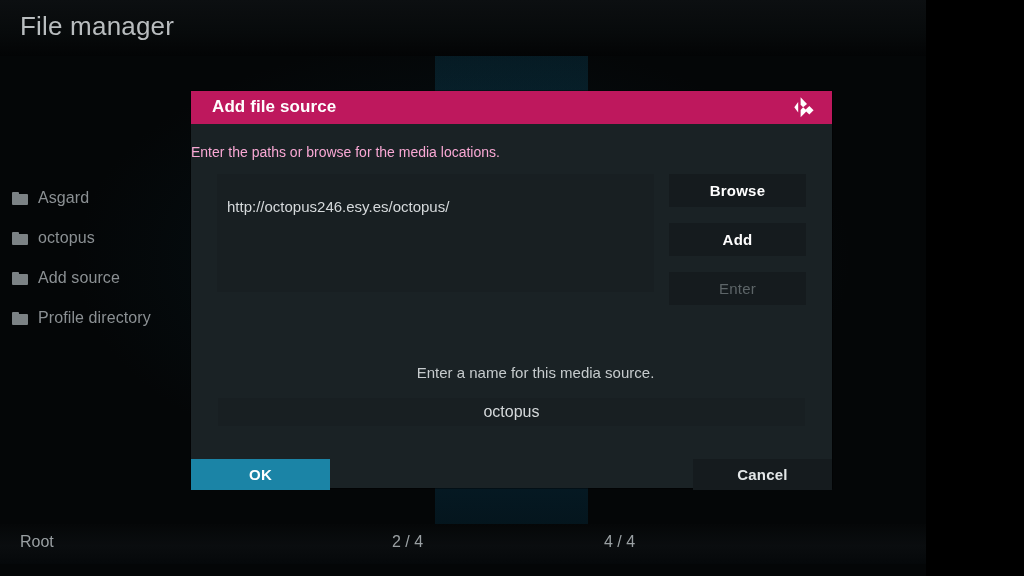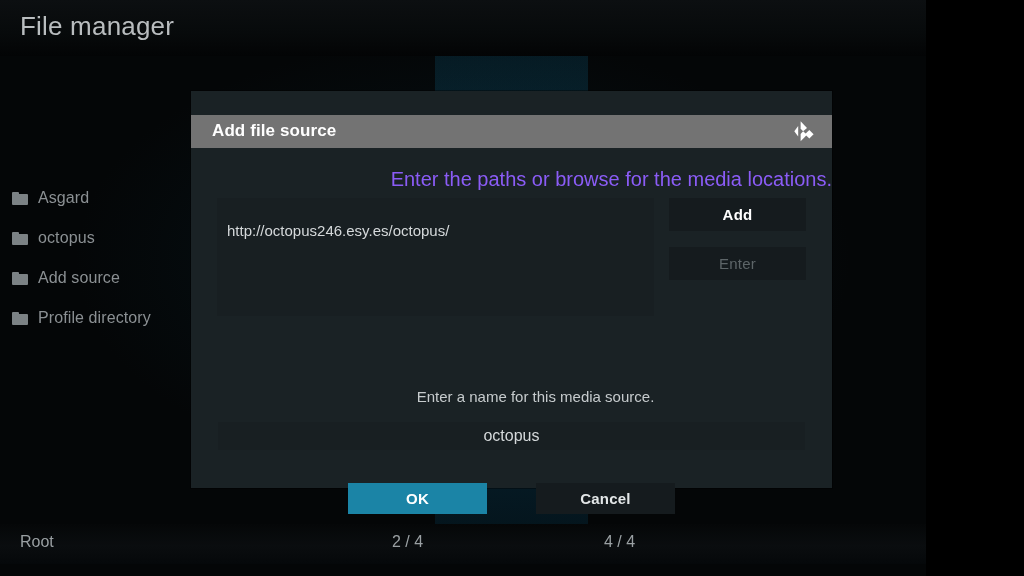--- a/index.html
+++ b/index.html
@@ -68,37 +68,36 @@
   
   .dialog {
     position:absolute; left:191px; top:91px;
     width:641px; height:397px;
     background:#1a2225;
     box-shadow:0 0 0 1px rgba(0,0,0,.35);
   }
   .dialog-titlebar {
     position:relative;
     height:33px; width:100%;
-    background:#737373;
-    margin-top:24px;
+    background:#be185d;
   }
   .dialog-title {
     position:absolute; left:21px; top:6px;
     font-size:17px; color:#ffffff; font-weight:700; letter-spacing:.1px;
   }
   .kodi-logo {
     position:absolute; right:15px; top:5px;
     width:24px; height:23px;
   }
 
   .dialog-body { position:relative; width:100%; height:364px; }
 
   .hint-1 {
     position:absolute; left:0; top:20px; width:100%;
-    text-align:right; font-size:20px; color:#8b5cf6;
+    text-align:left; font-size:14px; color:#f9a8d4;
   }
 
   .path-list {
     position:absolute; left:26px; top:50px;
     width:437px; height:118px;
     background:#181f22;
     padding:9px 10px 0 10px;
   }
   .path-row {
     font-size:15px; color:#d5d9db; white-space:nowrap;
@@ -127,21 +126,21 @@
   .name-field {
     position:absolute; left:27px; top:274px;
     width:587px; height:28px;
     background:#181f22;
     display:flex; align-items:center; justify-content:center;
     font-size:16px; color:#d5d9db;
   }
 
   .action-row {
     position:absolute; left:0; top:335px; width:100%;
-    display:flex; justify-content:center; gap:49px;
+    display:flex; justify-content:space-between; gap:49px;
   }
   .action-btn {
     width:139px; height:31px;
     display:flex; align-items:center; justify-content:center;
     font-size:15px; font-weight:700; letter-spacing:.2px;
   }
   .action-btn.primary { background:#1b84a6; color:#ffffff; }
   .action-btn.secondary { background:#151b1e; color:#e3e7e8; }
 
   
@@ -214,20 +213,21 @@
 
     <div class="dialog-body">
 
       <div class="hint-1">Enter the paths or browse for the media locations.</div>
 
       <div class="path-list">
         <div class="path-row">http://octopus246.esy.es/octopus/</div>
       </div>
 
       <div class="side-buttons">
+        <div class="side-btn">Browse</div>
         <div class="side-btn">Add</div>
         <div class="side-btn disabled">Enter</div>
       </div>
 
       <div class="hint-2">Enter a name for this media source.</div>
 
       <div class="name-field" placeholder="Enter a name">octopus</div>
 
       <div class="action-row">
         <div class="action-btn primary">OK</div>

